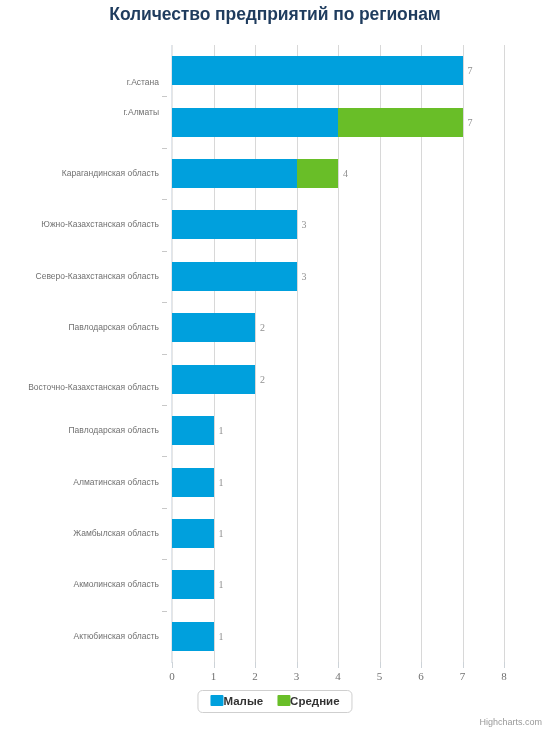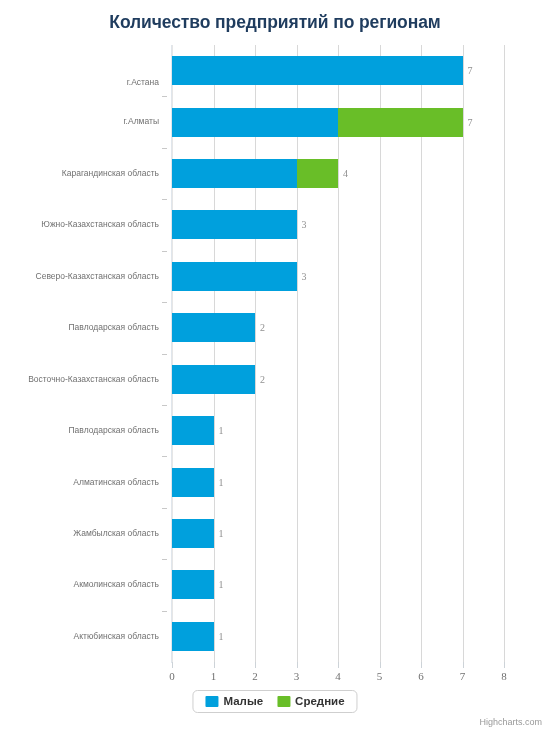--- a/index.html
+++ b/index.html
@@ -13,21 +13,21 @@
   #chart-root {
     position: relative;
     width: 550px;
     height: 733px;
     background: #ffffff;
   }
 
   
   #chart-title {
     position: absolute;
-    top: 12px; left: 0; width: 550px;
+    top: 4px; left: 0; width: 550px;
     text-align: center;
     font-size: 17.5px;
     font-weight: bold;
     color: #1f3c5e;
     letter-spacing: -0.1px;
     white-space: nowrap;
   }
 
   
   #plot-area {
@@ -141,22 +141,21 @@
     border-radius: 5px;
     background: #ffffff;
     padding: 4px 12px 5px 12px;
     display: flex;
     align-items: center;
     gap: 14px;
     white-space: nowrap;
   }
   .legend-item {
     display: flex;
-    align-items: flex-end;
-    gap: 5px;
+    align-items: flex-start;
     cursor: pointer;
   }
   .legend-swatch {
     width: 13px; height: 11px;
     border-radius: 1px;
     display: inline-block;
   }
   .legend-label {
     font-size: 11.5px;
     color: #333333;
@@ -174,31 +173,31 @@
 </style>
 </head>
 <body>
 
 <div id="chart-root">
 
   <div id="chart-title">Количество предприятий по регионам</div>
 
   <div id="y-axis">
       <div class="cat-label" style="top: 23px;">г.Астана</div>
-      <div class="cat-label" style="top: 62px; margin-left: 38px;">г.Алматы</div>
+      <div class="cat-label" style="top: 53px; margin-left: 38px;">г.Алматы</div>
       <div class="cat-tick" style="top: 51.4167px;"></div>
       <div class="cat-label" style="top: 114.042px;">Карагандинская область</div>
       <div class="cat-tick" style="top: 102.833px;"></div>
       <div class="cat-label" style="top: 165.458px;">Южно-Казахстанская область</div>
       <div class="cat-tick" style="top: 154.25px;"></div>
       <div class="cat-label" style="top: 216.875px;">Северо-Казахстанская область</div>
       <div class="cat-tick" style="top: 205.667px;"></div>
       <div class="cat-label" style="top: 268.292px;">Павлодарская область</div>
       <div class="cat-tick" style="top: 257.083px;"></div>
-      <div class="cat-label" style="top: 320px;">Восточно-Казахстанская область</div>
+      <div class="cat-label" style="top: 328px;">Восточно-Казахстанская область</div>
       <div class="cat-tick" style="top: 308.5px;"></div>
       <div class="cat-label" style="top: 371.125px;">Павлодарская область</div>
       <div class="cat-tick" style="top: 359.917px;"></div>
       <div class="cat-label" style="top: 422.542px;">Алматинская область</div>
       <div class="cat-tick" style="top: 411.333px;"></div>
       <div class="cat-label" style="top: 473.958px; text-align: center;">Жамбылская область</div>
       <div class="cat-tick" style="top: 462.75px;"></div>
       <div class="cat-label" style="top: 525.375px;">Акмолинская область</div>
       <div class="cat-tick" style="top: 514.167px;"></div>
       <div class="cat-label" style="top: 576.792px;">Актюбинская область</div>

